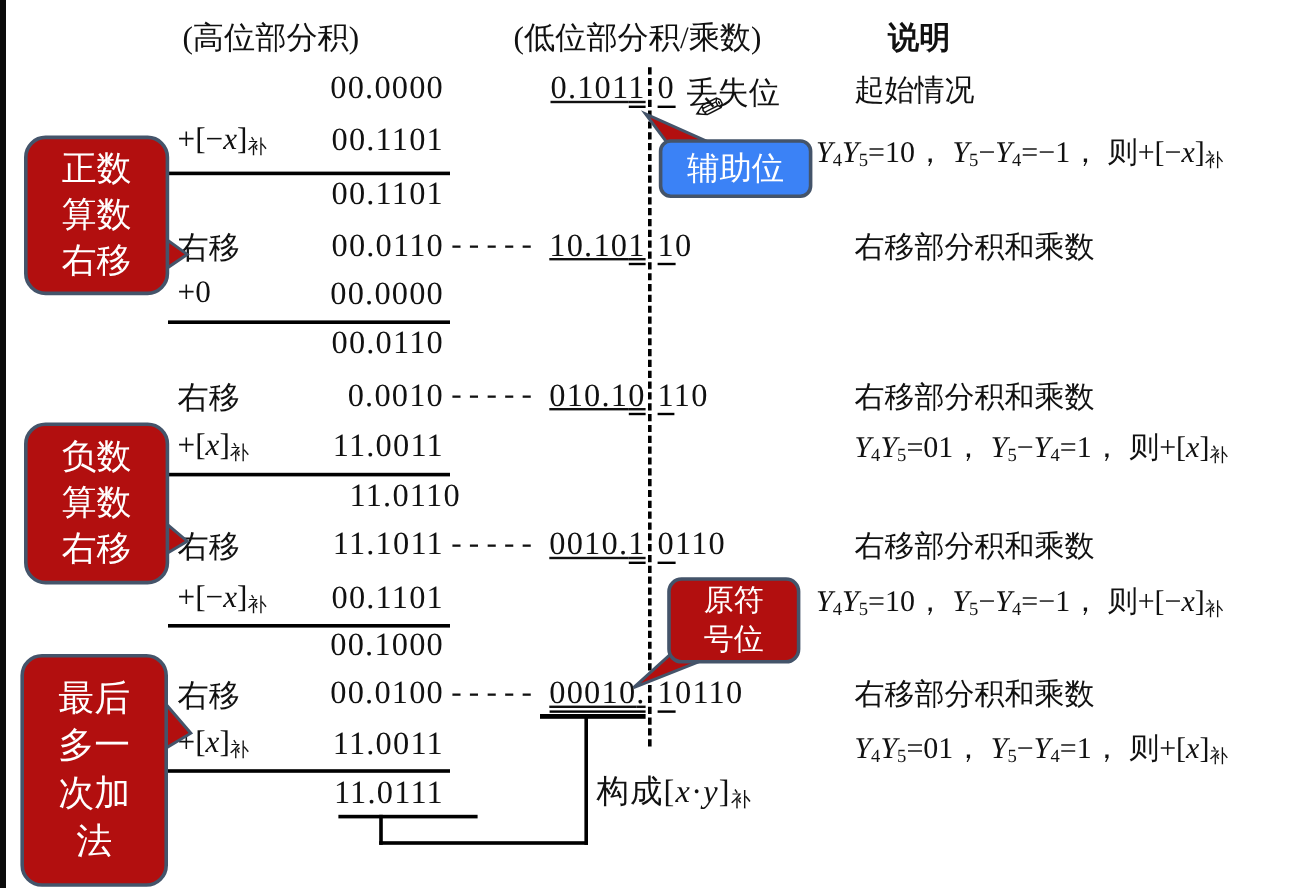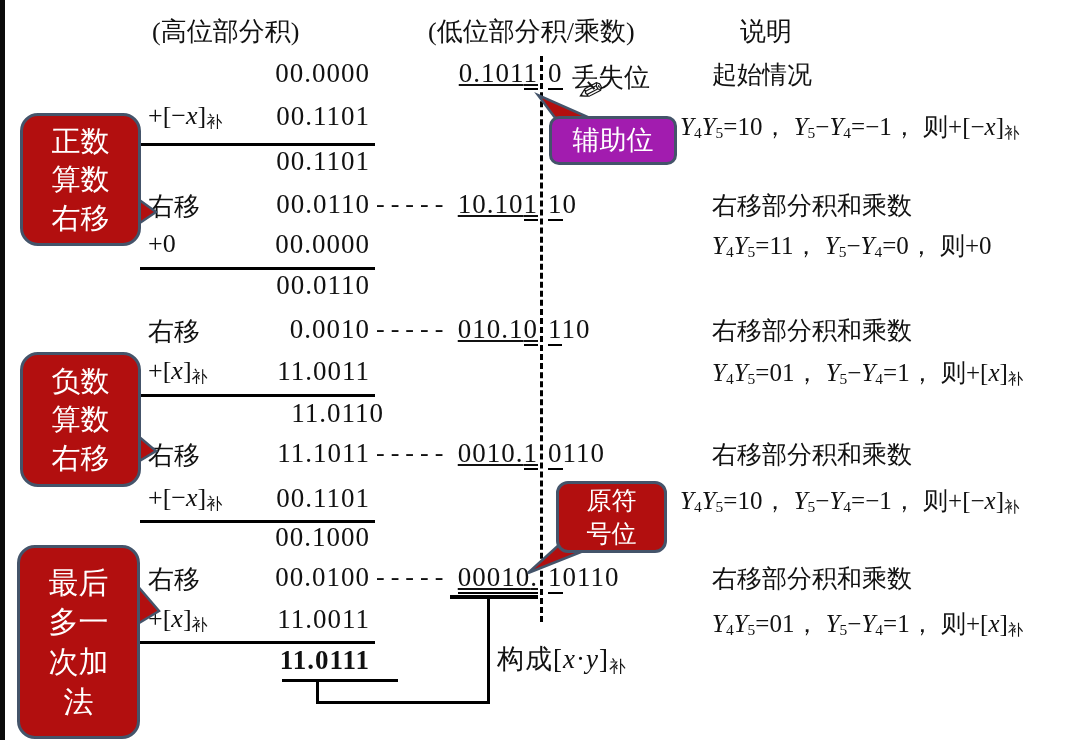--- a/index.html
+++ b/index.html
@@ -37,39 +37,39 @@
 </style>
 </head>
 <body>
 
 <div id="canvas">
 
   <div class="edge"></div>
 
   <div class="abs hdr" style="left:152px; top:14px;">(高位部分积)</div>
   <div class="abs hdr" style="left:428px; top:14px;">(低位部分积/乘数)</div>
-  <div class="abs hdr" style="left:740px; top:14px;">说明</div>
+  <div class="abs hdr" style="left:740px; top:14px;font-weight:bold;">说明</div>
 
   <div class="vdash"></div>
 
   <div class="highcol num" style="top:58px;">00.0000</div>
   <div class="highcol num" style="top:101px;">00.1101</div>
   <div class="highcol num" style="top:146px;">00.1101</div>
   <div class="highcol num" style="top:189px;">00.0110</div>
   <div class="highcol num" style="top:229px;">00.0000</div>
   <div class="highcol num" style="top:270px;">00.0110</div>
   <div class="highcol num" style="top:314px;">0.0010</div>
   <div class="highcol num" style="top:356px;">11.0011</div>
   <div class="highcol num" style="top:398px;margin-left:14px;">11.0110</div>
   <div class="highcol num" style="top:438px;">11.1011</div>
   <div class="highcol num" style="top:483px;">00.1101</div>
   <div class="highcol num" style="top:522px;">00.1000</div>
   <div class="highcol num" style="top:562px;">00.0100</div>
   <div class="highcol num" style="top:604px;">11.0011</div>
-  <div class="highcol num" style="top:645px;font-weight:bold;">11.0111</div>
+  <div class="highcol num" style="top:645px;">11.0111</div>
 
   <div class="abs op" style="left:148px; top:101px;"><span>+[−</span><span class="it">x</span><span>]</span><span class="sb">补</span></div>
   <div class="abs op" style="left:148px; top:189px;"><span>右移</span></div>
   <div class="abs op" style="left:148px; top:229px;"><span>+0</span></div>
   <div class="abs op" style="left:148px; top:314px;"><span>右移</span></div>
   <div class="abs op" style="left:148px; top:356px;"><span>+[</span><span class="it">x</span><span>]</span><span class="sb">补</span></div>
   <div class="abs op" style="left:148px; top:438px;"><span>右移</span></div>
   <div class="abs op" style="left:148px; top:483px;"><span>+[−</span><span class="it">x</span><span>]</span><span class="sb">补</span></div>
   <div class="abs op" style="left:148px; top:562px;"><span>右移</span></div>
   <div class="abs op" style="left:148px; top:604px;"><span>+[</span><span class="it">x</span><span>]</span><span class="sb">补</span></div>
@@ -104,21 +104,20 @@
   <div class="blk" style="left:450px; top:595px; width:88px; height:4px;"></div>
   <div class="blk" style="left:282px; top:679px; width:116px; height:3px;"></div>
   <div class="blk" style="left:316px; top:679px; width:3px; height:25px;"></div>
   <div class="blk" style="left:316px; top:701px; width:174px; height:3px;"></div>
   <div class="blk" style="left:487px; top:598px; width:3px; height:106px;"></div>
   <div class="abs num" style="left:497px; top:641px;"><span>构成[</span><span class="it">x</span><span>·</span><span class="it">y</span><span>]</span><span class="sb">补</span></div>
 
   <div class="abs note" style="left:712px; top:58px;"><span>起始情况</span></div>
   <div class="abs note" style="left:680px; top:110px;"><span class="it">Y</span><span class="sb">4</span><span class="it">Y</span><span class="sb">5</span><span>=10，</span><span> </span><span class="it">Y</span><span class="sb">5</span><span>−</span><span class="it">Y</span><span class="sb">4</span><span>=−1，</span><span> 则+[−</span><span class="it">x</span><span>]</span><span class="sb">补</span></div>
   <div class="abs note" style="left:712px; top:189px;"><span>右移部分积和乘数</span></div>
-  <div class="abs note" style="left:712px; top:229px;"><span class="it">Y</span><span class="sb">4</span><span class="it">Y</span><span class="sb">5</span><span>=11，</span><span> </span><span class="it">Y</span><span class="sb">5</span><span>−</span><span class="it">Y</span><span class="sb">4</span><span>=0，</span><span> 则+0</span></div>
   <div class="abs note" style="left:712px; top:314px;"><span>右移部分积和乘数</span></div>
   <div class="abs note" style="left:712px; top:356px;"><span class="it">Y</span><span class="sb">4</span><span class="it">Y</span><span class="sb">5</span><span>=01，</span><span> </span><span class="it">Y</span><span class="sb">5</span><span>−</span><span class="it">Y</span><span class="sb">4</span><span>=1，</span><span> 则+[</span><span class="it">x</span><span>]</span><span class="sb">补</span></div>
   <div class="abs note" style="left:712px; top:438px;"><span>右移部分积和乘数</span></div>
   <div class="abs note" style="left:680px; top:484px;"><span class="it">Y</span><span class="sb">4</span><span class="it">Y</span><span class="sb">5</span><span>=10，</span><span> </span><span class="it">Y</span><span class="sb">5</span><span>−</span><span class="it">Y</span><span class="sb">4</span><span>=−1，</span><span> 则+[−</span><span class="it">x</span><span>]</span><span class="sb">补</span></div>
   <div class="abs note" style="left:712px; top:562px;"><span>右移部分积和乘数</span></div>
   <div class="abs note" style="left:712px; top:607px;"><span class="it">Y</span><span class="sb">4</span><span class="it">Y</span><span class="sb">5</span><span>=01，</span><span> </span><span class="it">Y</span><span class="sb">5</span><span>−</span><span class="it">Y</span><span class="sb">4</span><span>=1，</span><span> 则+[</span><span class="it">x</span><span>]</span><span class="sb">补</span></div>
 
   <svg id="tails" width="1086" height="740">
     <polygon points="131,194 156,212 131,229" fill="#b20f0f" stroke="#44546a" stroke-width="2.5"></polygon>
     <polygon points="131,430 156,451 131,466" fill="#b20f0f" stroke="#44546a" stroke-width="2.5"></polygon>
@@ -139,21 +138,21 @@
     <div class="ln">右移</div>
   </div>
 
   <div class="bub" style="left:17px; top:545px; width:117px; height:188px; background:#b20f0f; border:3px solid #44546a; font-size:30px;">
     <div class="ln">最后</div>
     <div class="ln">多一</div>
     <div class="ln">次加</div>
     <div class="ln">法</div>
   </div>
 
-  <div class="bub" style="left:549px; top:116px; width:122px; height:43px; background:#a21caf; border:3px solid #44546a; font-size:27px; border-radius:10px;">
+  <div class="bub" style="left:549px; top:116px; width:122px; height:43px; background:#3b82f6; border:3px solid #44546a; font-size:27px; border-radius:10px;">
     <div class="ln">辅助位</div>
   </div>
 
   <div class="bub" style="left:556px; top:481px; width:105px; height:66px; background:#b20f0f; border:3px solid #44546a; font-size:25px; border-radius:12px;">
     <div class="ln">原符</div>
     <div class="ln">号位</div>
   </div>
 
   <div class="pencil" style="left:578px; top:74px;">✎</div>
 

